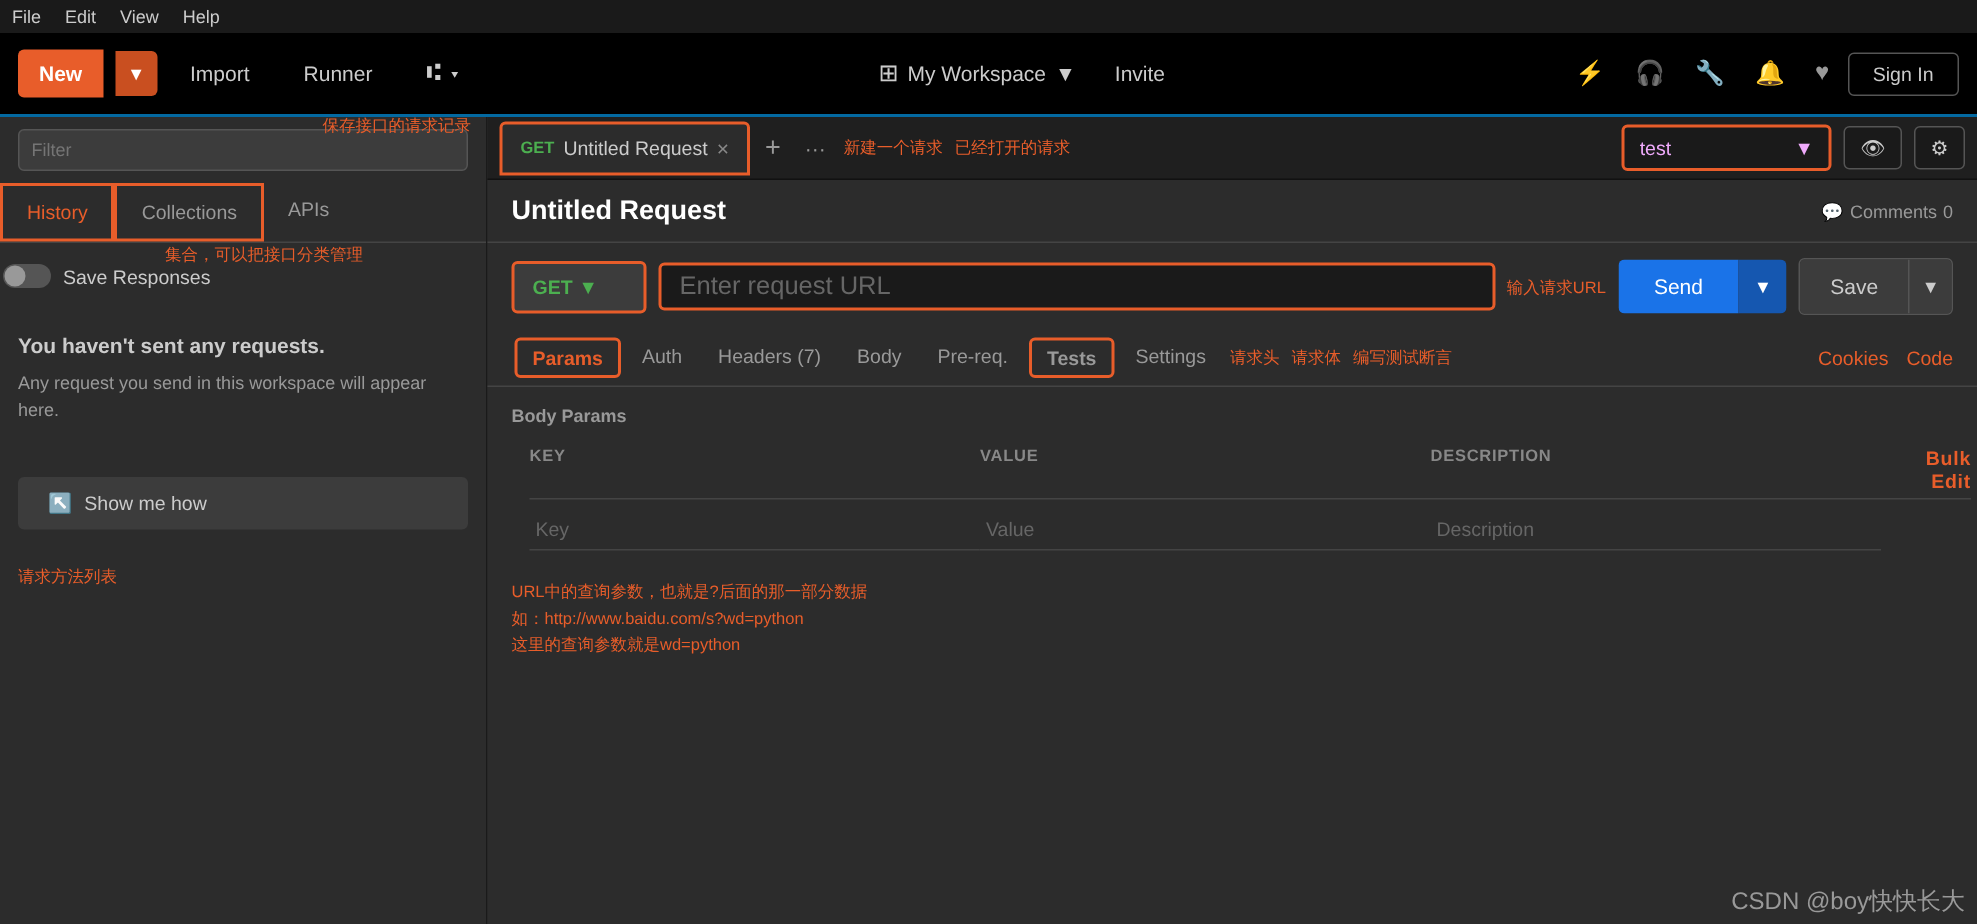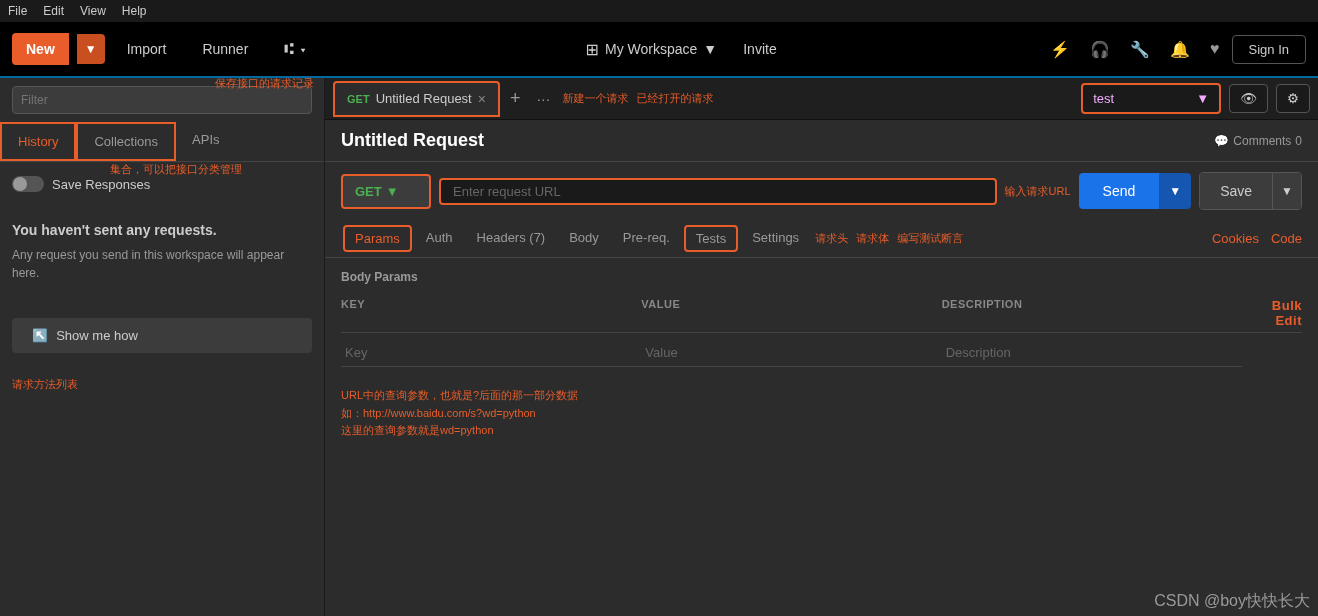--- a/index.html
+++ b/index.html
@@ -22,21 +22,21 @@
     
     .main-layout { display: flex; height: calc(616px - 22px - 56px); }
 
     
     .sidebar { width: 325px; background: #2c2c2c; border-right: 1px solid #1a1a1a; display: flex; flex-direction: column; }
     .sidebar-search { padding: 8px 12px; }
     .sidebar-search input { width: 100%; background: #3c3c3c; border: 1px solid #555; border-radius: 4px; padding: 6px 8px; color: #ccc; font-size: 12px; outline: none; }
     .sidebar-tabs { display: flex; border-bottom: 1px solid #444; }
     .sidebar-tab { padding: 10px 16px; cursor: pointer; font-size: 13px; color: #999; border-bottom: 2px solid transparent; }
     .sidebar-tab.active { color: #e85d2a; border-bottom: 2px solid #e85d2a; }
-    .save-responses { display: flex; align-items: center; gap: 8px; padding: 10px 12px; }
+    .save-responses { display: flex; align-items: center; gap: 8px; padding: 10px 2px; }
     .toggle { width: 32px; height: 16px; background: #555; border-radius: 8px; cursor: pointer; position: relative; }
     .toggle-knob { width: 14px; height: 14px; background: #999; border-radius: 50%; position: absolute; top: 1px; left: 1px; }
     .sidebar-empty { padding: 20px 12px; color: #999; }
     .sidebar-empty h3 { color: #ccc; margin-bottom: 8px; font-size: 14px; }
     .sidebar-empty p { font-size: 12px; line-height: 1.5; }
     .show-how-btn { margin: 16px 12px; background: #3c3c3c; border: none; color: #ccc; padding: 10px 20px; border-radius: 4px; cursor: pointer; font-size: 13px; display: flex; align-items: center; gap: 8px; }
 
     
     .right-panel { flex: 1; display: flex; flex-direction: column; background: #2c2c2c; }
 
@@ -49,41 +49,41 @@
     .tab-more { background: transparent; border: none; color: #999; font-size: 14px; cursor: pointer; padding: 4px 8px; }
 
     
     .request-name-bar { display: flex; align-items: center; padding: 10px 16px; border-bottom: 1px solid #444; }
     .request-name-bar h2 { font-size: 18px; color: #fff; font-weight: 600; flex: 1; }
     .comments-btn { display: flex; align-items: center; gap: 4px; color: #999; font-size: 12px; cursor: pointer; }
 
     
     .url-bar { display: flex; align-items: center; gap: 8px; padding: 10px 16px; }
     .method-select { background: #3c3c3c; border: 1px solid #555; color: #4caf50; padding: 8px 12px; border-radius: 4px; font-size: 13px; cursor: pointer; display: flex; align-items: center; gap: 4px; min-width: 90px; font-weight: 700; }
-    .url-input { flex: 1; background: #1a1a1a; border: 2px solid #e85d2a; border-radius: 4px; padding: 4px 12px; color: #999; font-size: 13px; outline: none; }
+    .url-input { flex: 1; background: #1a1a1a; border: 2px solid #e85d2a; border-radius: 4px; padding: 4px 12px; color: #999; font-size: 17px; outline: none; }
     .url-input::placeholder { color: #666; }
     .send-btn-group { display: flex; border-radius: 4px; overflow: hidden; }
     .send-btn { background: #1a73e8; color: #fff; border: none; padding: 10px 24px; font-size: 14px; font-weight: 400; cursor: pointer; }
     .send-arrow { background: #1557b0; color: #fff; border: none; padding: 10px 10px; font-size: 12px; cursor: pointer; }
     .save-btn-group { display: flex; border-radius: 4px; overflow: hidden; border: 1px solid #555; }
     .save-btn { background: #3c3c3c; color: #ccc; border: none; padding: 10px 20px; font-size: 14px; cursor: pointer; }
     .save-arrow { background: #3c3c3c; color: #ccc; border: none; border-left: 1px solid #555; padding: 10px 8px; font-size: 12px; cursor: pointer; }
 
     
     .req-tabs { display: flex; align-items: center; padding: 0 16px; border-bottom: 1px solid #444; }
     .req-tab { padding: 10px 12px; cursor: pointer; font-size: 13px; color: #999; border-bottom: 2px solid transparent; }
     .req-tab.active { color: #e85d2a; border-bottom: 2px solid #e85d2a; }
-    .req-tab.outlined-tab { border: 2px solid #e85d2a; margin: 4px 2px; border-radius: 4px; padding: 4px 10px; }
+    .req-tab.outlined-tab { border: 2px solid #e85d2a; margin: 4px 2px; border-radius: 4px; padding: 4px 10px; font-weight: bold; }
     .req-tabs-right { margin-left: auto; display: flex; gap: 12px; }
     .req-tab-link { color: #e85d2a; font-size: 13px; cursor: pointer; }
 
     
     .query-params { padding: 12px 16px; }
     .query-params h4 { color: #999; font-size: 12px; margin-bottom: 10px; }
-    .param-table { width: 100%; }
+    .param-table { width: 100%; margin-left: 12px; }
     .param-header { display: grid; grid-template-columns: 1fr 1fr 1fr 60px; color: #888; font-size: 11px; font-weight: 700; padding: 4px 0; border-bottom: 1px solid #444; letter-spacing: 0.5px; }
     .param-row { display: grid; grid-template-columns: 1fr 1fr 1fr 60px; margin-top: 6px; }
     .param-cell input { width: 100%; background: transparent; border: none; border-bottom: 1px solid #444; color: #999; padding: 6px 4px; font-size: 13px; outline: none; }
     .param-cell input::placeholder { color: #666; }
     .bulk-edit { color: #e85d2a; font-size: 13px; cursor: pointer; text-align: right; }
 
     
     .response-area { padding: 12px 16px; border-top: 1px solid #444; }
     .response-area h4 { color: #888; font-size: 14px; }
 

